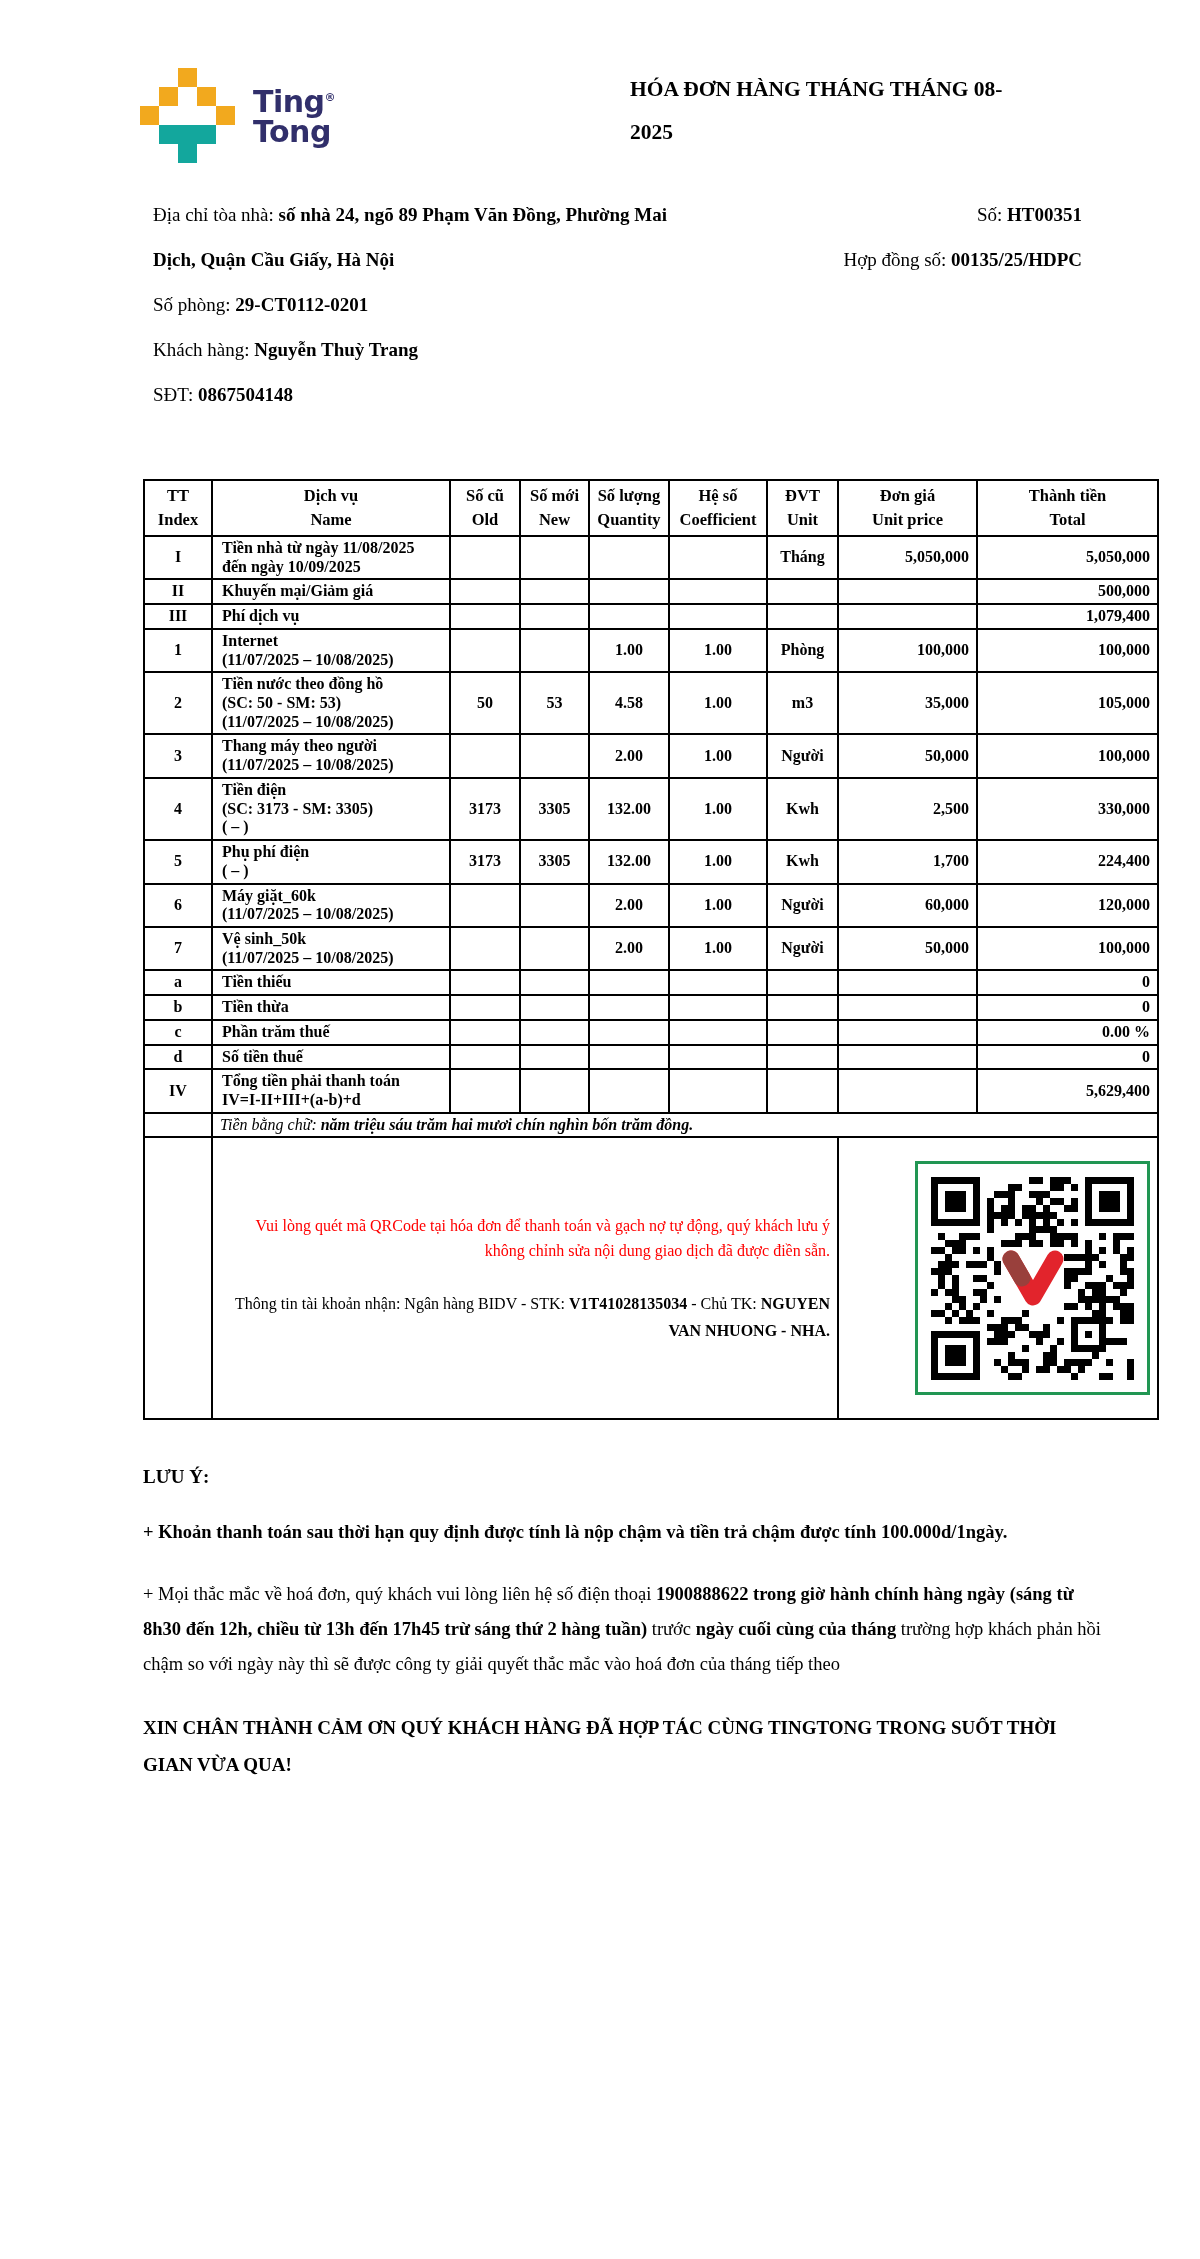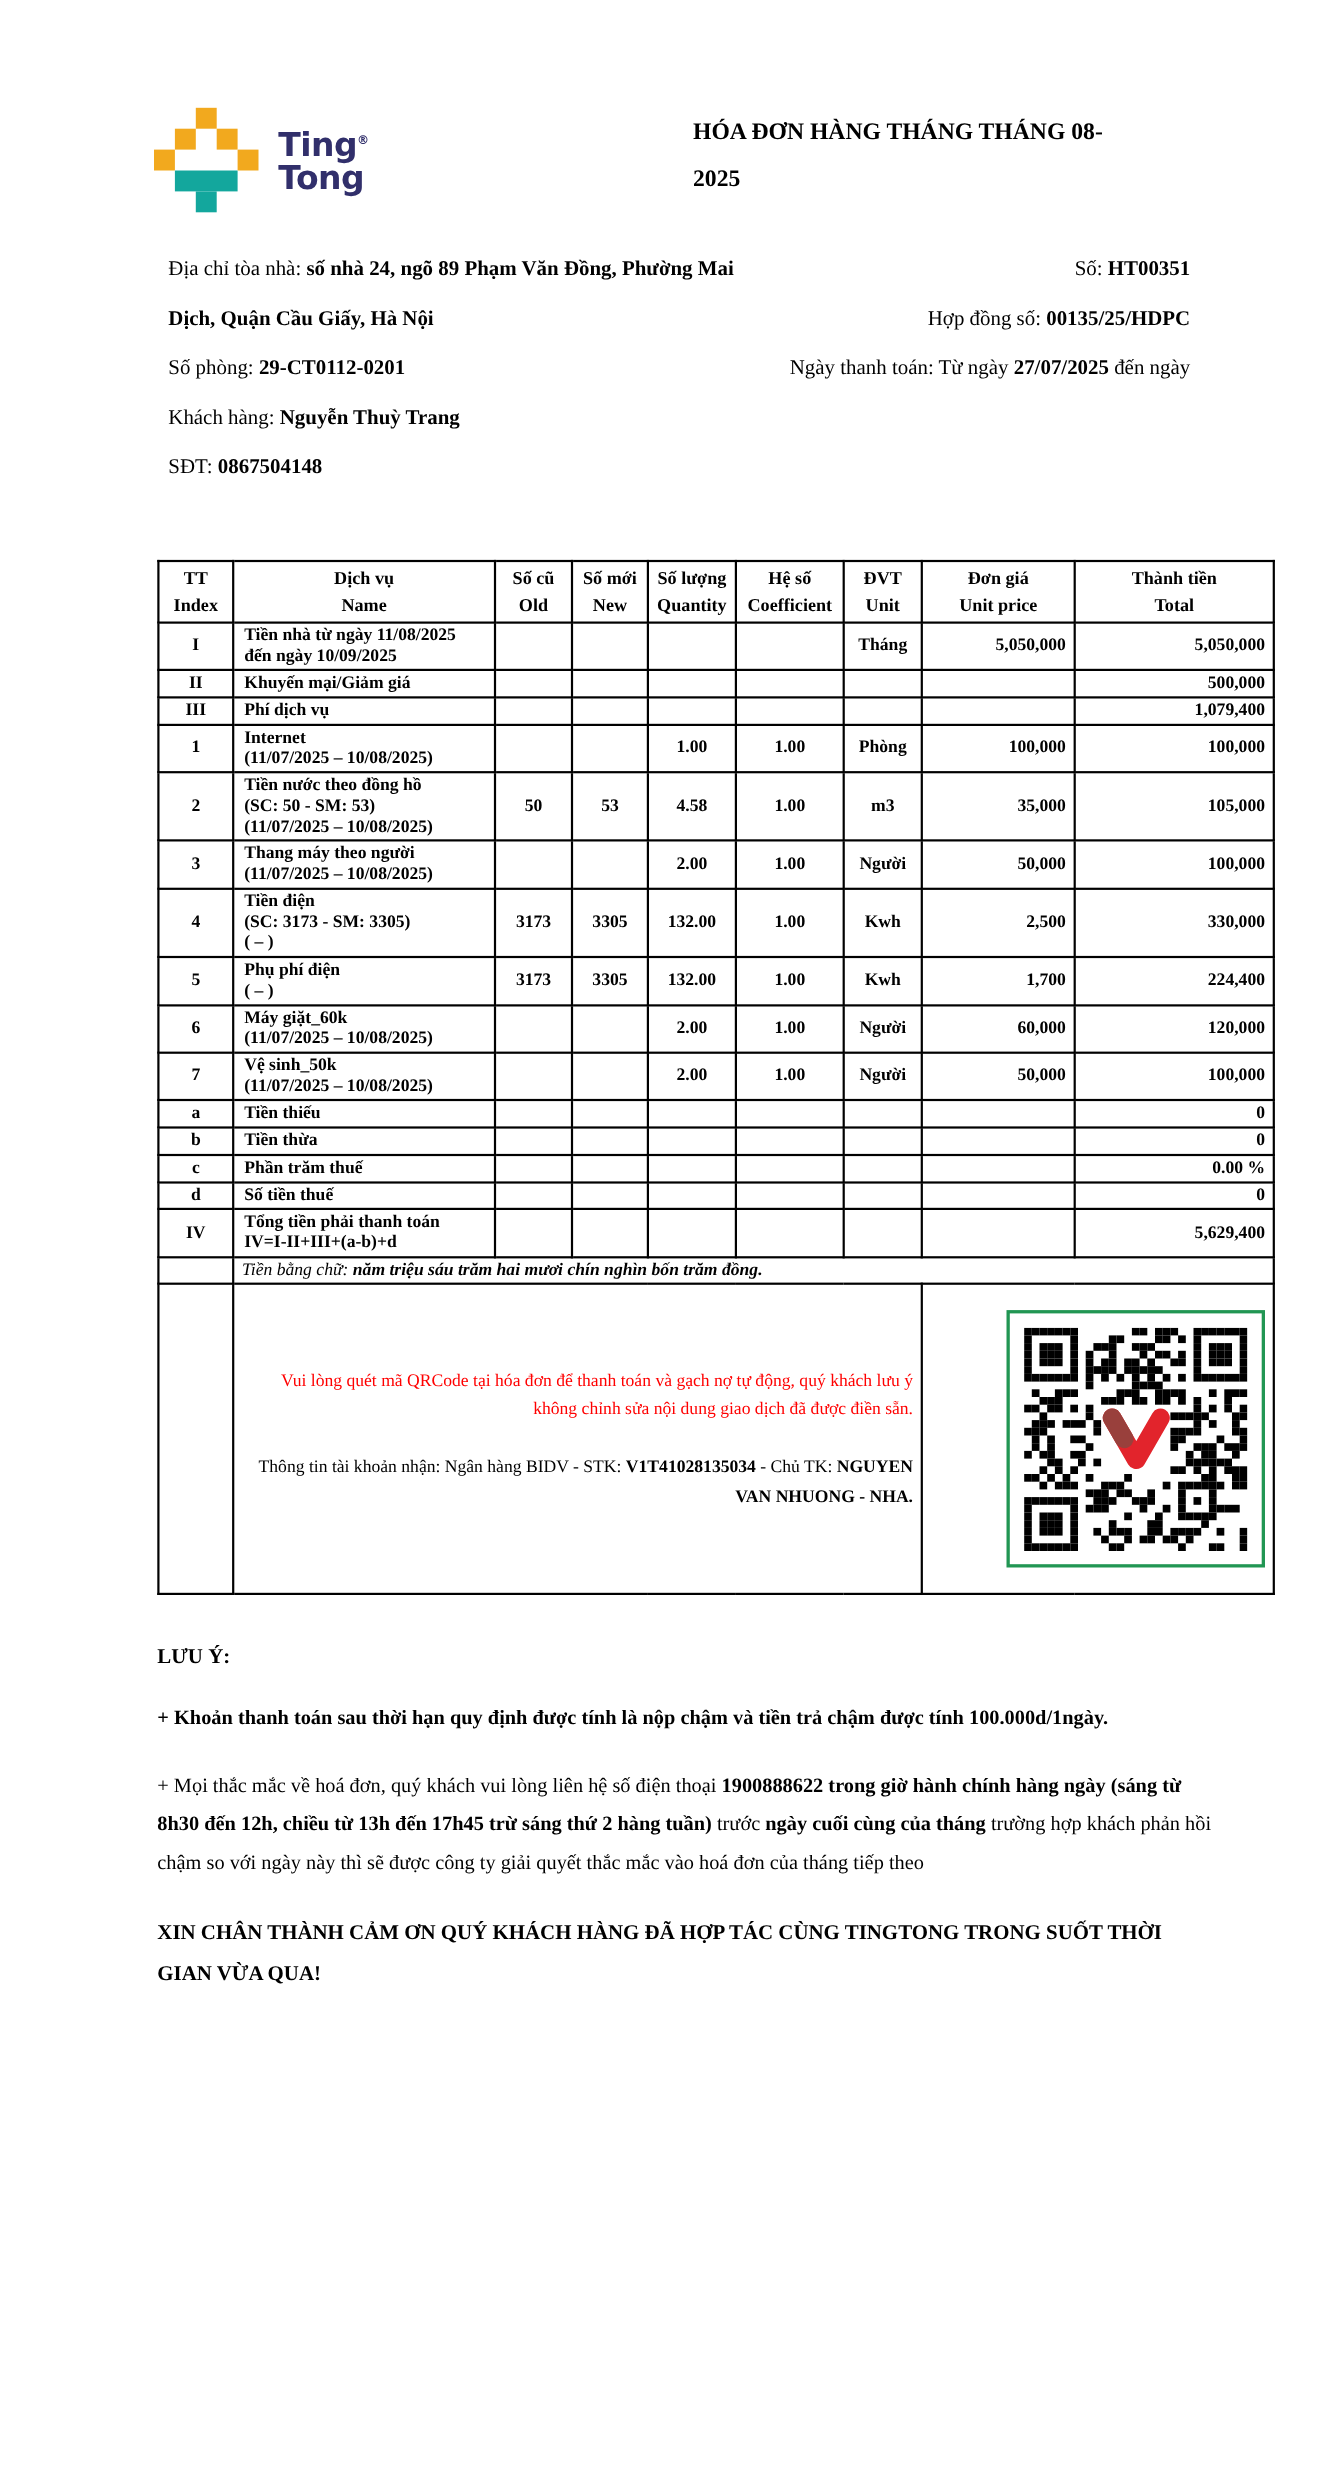--- a/index.html
+++ b/index.html
@@ -8,21 +8,21 @@
   }
   *{box-sizing:border-box;}
   body{margin:0;background:#fff;}
   .page{width:1200px;height:2259px;position:relative;background:#fff;overflow:hidden;
         font-family:"Liberation Serif","DejaVu Serif",serif;color:#000;}
   .b{font-weight:bold;}
   .it{font-style:italic;}
 
   
   .header{display:flex;justify-content:space-between;align-items:flex-start;
-          padding:98px 118px 0 140px;}
+          padding:68px 118px 0 140px;}
   .logo{display:flex;align-items:center;gap:17px;}
   .logo-pix{position:relative;width:96px;height:94px;}
   .px{position:absolute;width:19px;height:19px;background:var(--yellow);}
   .px.teal{background:var(--teal);}
   .px.bar{width:57px;}
   .logo-text{font-family:"DejaVu Sans","Liberation Sans",sans-serif;font-weight:bold;
              color:var(--navy);font-size:30px;line-height:30px;letter-spacing:-0.5px;}
   .logo-text sup{font-size:11px;vertical-align:super;}
   .title{width:452px;text-align:left;font-weight:bold;font-size:21.5px;line-height:43px;}
 
@@ -89,21 +89,20 @@
   <div class="info">
     <div class="info-left">
       <p><span>Địa chỉ tòa nhà: </span><span class="b">số nhà 24, ngõ 89 Phạm Văn Đồng, Phường Mai Dịch, Quận Cầu Giấy, Hà Nội</span></p>
       <p><span>Số phòng: </span><span class="b">29-CT0112-0201</span></p>
       <p><span>Khách hàng: </span><span class="b">Nguyễn Thuỳ Trang</span></p>
       <p><span>SĐT: </span><span class="b">0867504148</span></p>
     </div>
     <div class="info-right">
       <p><span>Số: </span><span class="b">HT00351</span></p>
       <p><span>Hợp đồng số: </span><span class="b">00135/25/HDPC</span></p>
-      <p><span>Ngày thanh toán: Từ ngày </span><span class="b">27/07/2025</span><span> đến ngày</span></p>
     </div>
   </div>
 
   <table class="inv-table">
     <colgroup>
       <col style="width:68px">
         <col style="width:238px">
         <col style="width:70px">
       <col style="width:69px">
         <col style="width:80px">

